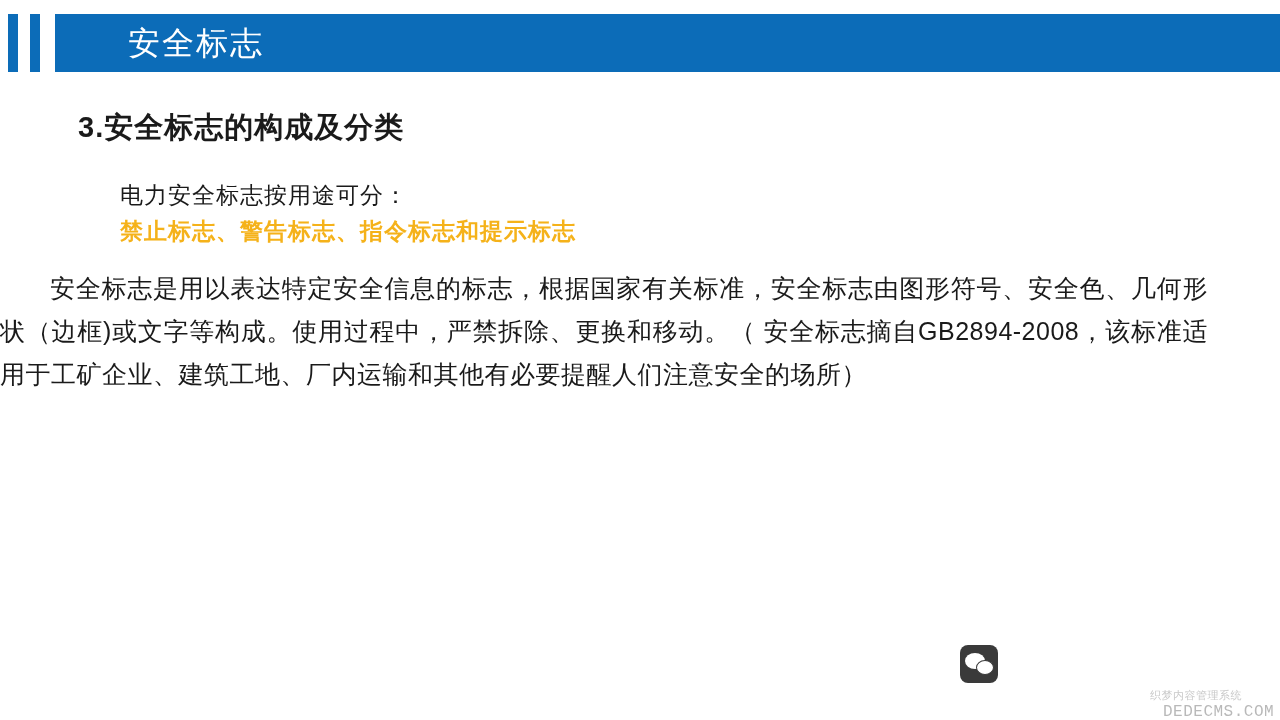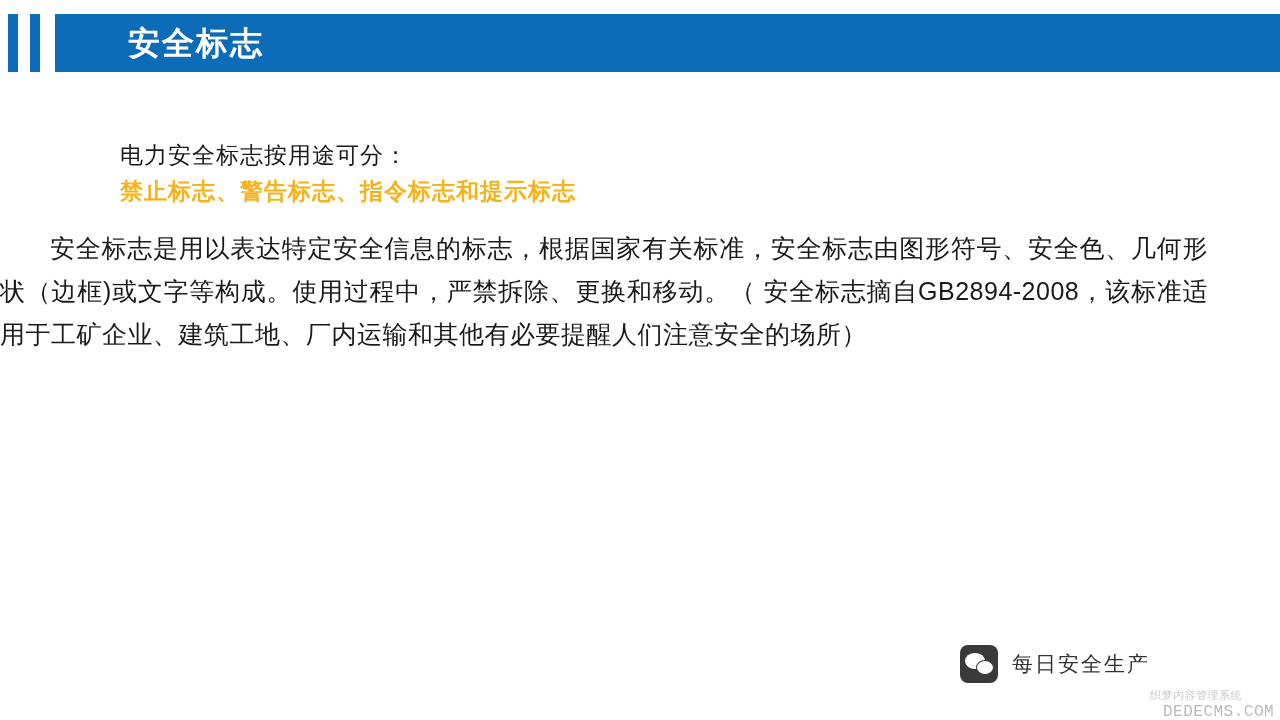--- a/index.html
+++ b/index.html
@@ -40,21 +40,21 @@
   }
   .header-tick.t1 { left: 8px; }
   .header-tick.t2 { left: 30px; }
   .header-title {
     position: absolute;
     top: 0;
     left: 128px;
     height: 58px;
     line-height: 58px;
     font-size: 32px;
-    font-weight: bold;
+    font-weight: normal;
     color: #ffffff;
     letter-spacing: 2px;
   }
 
   
   .content {
     position: absolute;
     top: 108px;
     left: 0;
     width: 1280px;
@@ -151,26 +151,26 @@
 <body>
 
 <div class="header">
   <div class="header-tick t1"></div>
   <div class="header-tick t2"></div>
   <div class="header-bar"></div>
   <div class="header-title">安全标志</div>
 </div>
 
 <div class="content">
+  <div class="section-title">3.安全标志的构成及分类</div>
   <div class="lead">电力安全标志按用途可分：</div>
   <div class="highlight">禁止标志、警告标志、指令标志和提示标志</div>
   <div class="para">安全标志是用以表达特定安全信息的标志，根据国家有关标准，安全标志由图形符号、安全色、几何形状（边框)或文字等构成。使用过程中，严禁拆除、更换和移动。（ 安全标志摘自GB2894-2008，该标准适用于工矿企业、建筑工地、厂内运输和其他有必要提醒人们注意安全的场所）</div>
 </div>
 
 <div class="wechat">
   <div class="wechat-icon">
     <div class="b1"></div>
     <div class="b2"></div>
   </div>
-  <div class="wechat-text">每日安全生产</div>
 </div>
 <div class="site-mark-cn">织梦内容管理系统</div>
 <div class="site-mark">DEDECMS.COM</div>
 
 </body></html>

